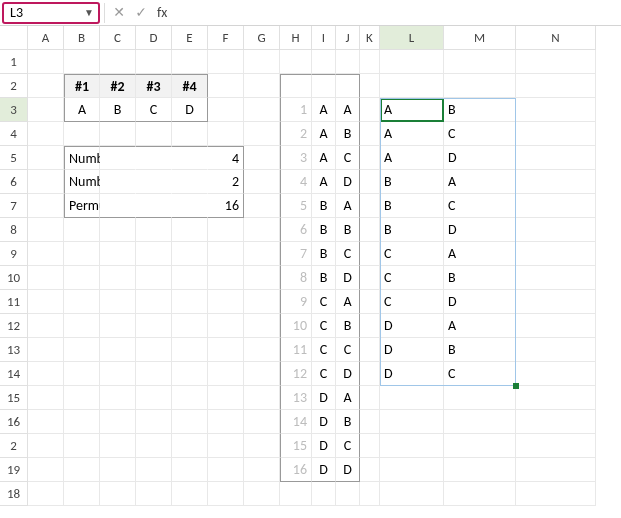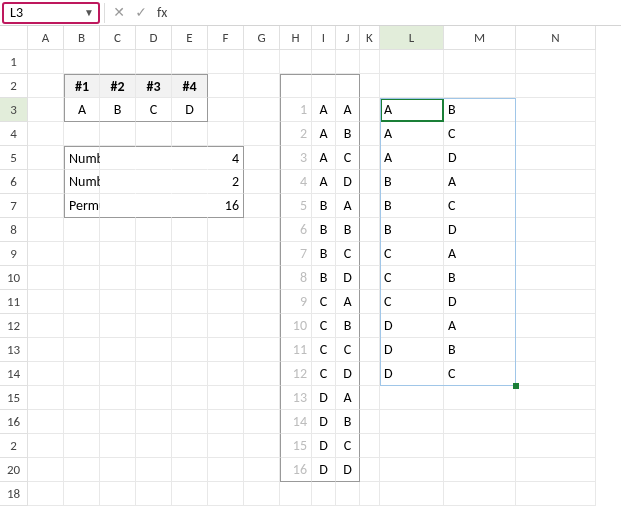--- a/index.html
+++ b/index.html
@@ -382,21 +382,21 @@
     <div class="cell"></div>
     <div class="cell"></div>
     <div class="cell"></div>
     <div class="cell right greynum bl">15</div>
     <div class="cell center">D</div>
     <div class="cell center br">C</div>
     <div class="cell"></div>
     <div class="cell"></div>
     <div class="cell"></div>
     <div class="cell"></div>
-    <div class="row-hdr">20</div>
+    <div class="row-hdr">19</div>
     <div class="cell"></div>
     <div class="cell"></div>
     <div class="cell"></div>
     <div class="cell"></div>
     <div class="cell"></div>
     <div class="cell"></div>
     <div class="cell"></div>
     <div class="cell right greynum bl bb">16</div>
     <div class="cell center bb">D</div>
     <div class="cell center br bb">D</div>

